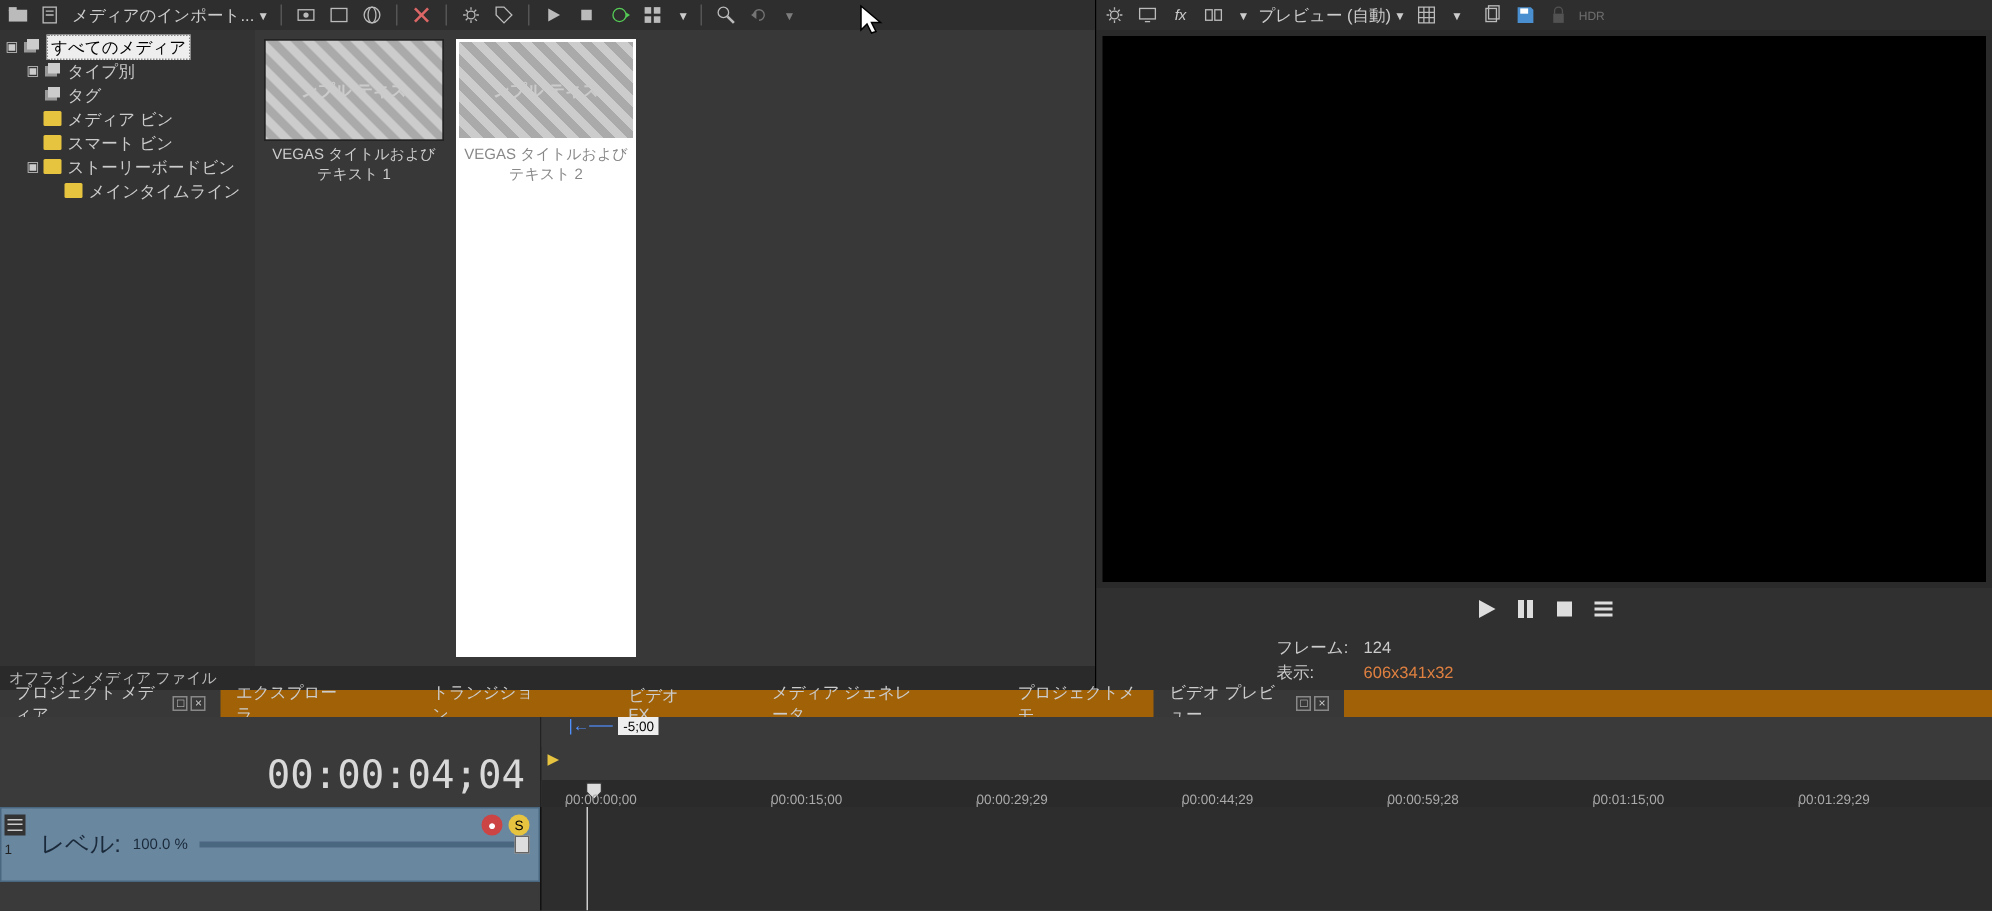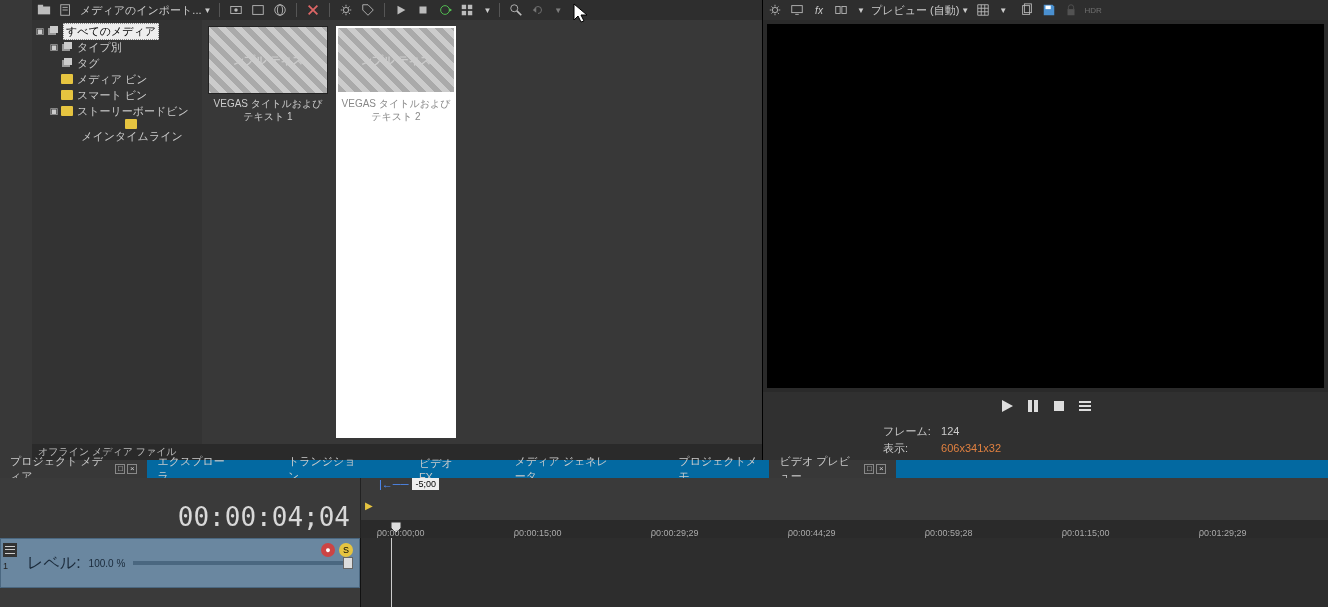--- a/index.html
+++ b/index.html
@@ -1,19 +1,19 @@
 <!DOCTYPE html>
 <html><head>
 <meta charset="utf-8">
 <style>
 * { margin: 0; padding: 0; box-sizing: border-box; font-family: 'Meiryo', 'MS Gothic', sans-serif; font-size: 11px; color: #ccc; }
 body { background: #383838; width: 1328px; height: 607px; overflow: hidden; position: relative; }
 
 
-.top { display: flex; height: 460px; padding-left: 32px; }
+.top { display: flex; height: 460px; }
 .left-pane { width: 730px; display: flex; flex-direction: column; }
 .right-pane { flex: 1; display: flex; flex-direction: column; border-left: 1px solid #000; }
 
 
 .media-toolbar { height: 20px; background: #2e2e2e; display: flex; align-items: center; padding: 0 4px; gap: 6px; }
 .media-toolbar .sep { width: 1px; height: 14px; background: #555; margin: 0 2px; }
 .tb-btn { width: 16px; height: 16px; display: flex; align-items: center; justify-content: center; cursor: pointer; color: #bbb; }
 .tb-btn svg { width: 14px; height: 14px; }
 .import-label { font-size: 10px; color: #ccc; cursor: pointer; display: flex; align-items: center; }
 .dropdown-arrow { font-size: 8px; margin-left: 2px; }
@@ -22,21 +22,21 @@
 .media-body { flex: 1; display: flex; }
 .tree { width: 170px; background: #333; padding: 3px 0; }
 .tree-row { display: flex; align-items: center; height: 16px; padding-left: 2px; cursor: pointer; }
 .tree-exp { width: 12px; text-align: center; font-size: 9px; color: #ccc; }
 .tree-icon { width: 14px; height: 12px; margin-right: 3px; display: flex; align-items: center; justify-content: center; }
 .folder-icon { width: 12px; height: 10px; background: #e6c440; border-radius: 1px; }
 .stack-icon svg { width: 12px; height: 12px; }
 .tree-label { font-size: 11px; white-space: nowrap; }
 .tree-selected { background: #eee; color: #000; border: 1px dotted #888; padding: 0 2px; }
 .tree-indent1 { padding-left: 16px; }
-.tree-indent2 { padding-left: 30px; flex-direction: column; }
+.tree-indent2 { padding-left: 30px; }
 
 .media-grid { flex: 1; background: #383838; padding: 6px; display: flex; gap: 8px; align-content: flex-start; }
 .media-item { width: 120px; text-align: center; }
 .thumb { width: 120px; height: 68px; background-image: linear-gradient(45deg, #aaa 25%, #ccc 25%, #ccc 50%, #aaa 50%, #aaa 75%, #ccc 75%, #ccc); background-size: 16px 16px; display: flex; align-items: center; justify-content: center; font-size: 14px; color: #fff; font-weight: bold; border: 1px solid #222; }
 .media-item.selected .thumb { border: 2px solid #fff; }
 .media-item.selected { background: #fff; }
 .media-item .cap { font-size: 10px; padding: 3px 2px; line-height: 1.3; }
 .media-item.selected .cap { color: #888; }
 
 .offline-bar { height: 16px; background: #2a2a2a; font-size: 10px; padding: 1px 6px; color: #bbb; }
@@ -50,21 +50,21 @@
 .preview-video { width: 100%; height: 100%; background: #000; }
 .preview-transport { height: 28px; background: #303030; display: flex; align-items: center; justify-content: center; gap: 10px; }
 .pt-btn { width: 16px; height: 16px; cursor: pointer; display: flex; align-items: center; justify-content: center; }
 .preview-info { background: #303030; padding: 4px 8px; display: flex; font-size: 10px; }
 .pi-col { display: flex; flex-direction: column; gap: 2px; }
 .pi-label { color: #ccc; display: inline-block; width: 55px; }
 .pi-val-orange { color: #e08040; }
 .pi-right { margin-left: 112px; }
 
 
-.tabs-row { height: 18px; background: #0369a1; display: flex; align-items: center; }
+.tabs-row { height: 18px; background: #a16207; display: flex; align-items: center; }
 .tab { padding: 2px 10px; font-size: 10px; cursor: pointer; color: #bbb; height: 100%; display: flex; align-items: center; }
 .tab.active { background: #383838; color: #fff; }
 .tab-icons { display: inline-flex; gap: 2px; margin-left: 4px; }
 .tab-icon { width: 10px; height: 10px; border: 1px solid #888; font-size: 8px; line-height: 8px; text-align: center; cursor: pointer; }
 
 
 .timeline { flex: 1; display: flex; flex-direction: column; }
 .tl-top { height: 60px; background: #3a3a3a; display: flex; }
 .tl-timecode { width: 360px; display: flex; align-items: flex-end; justify-content: flex-end; padding: 0 10px 6px 0; font-size: 26px; color: #d8d8d8; font-family: 'Consolas', monospace; }
 .tl-ruler-area { flex: 1; position: relative; border-left: 1px solid #222; }

